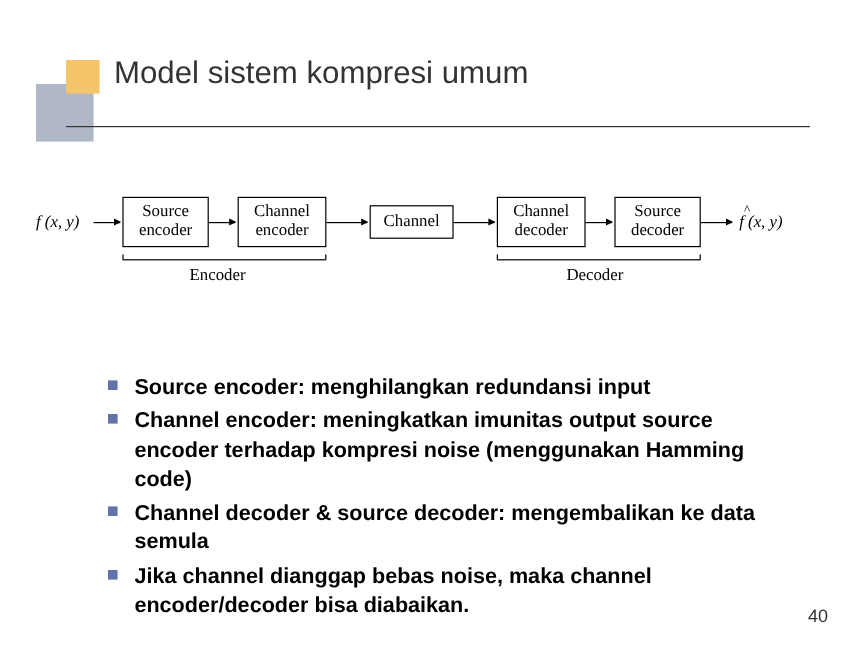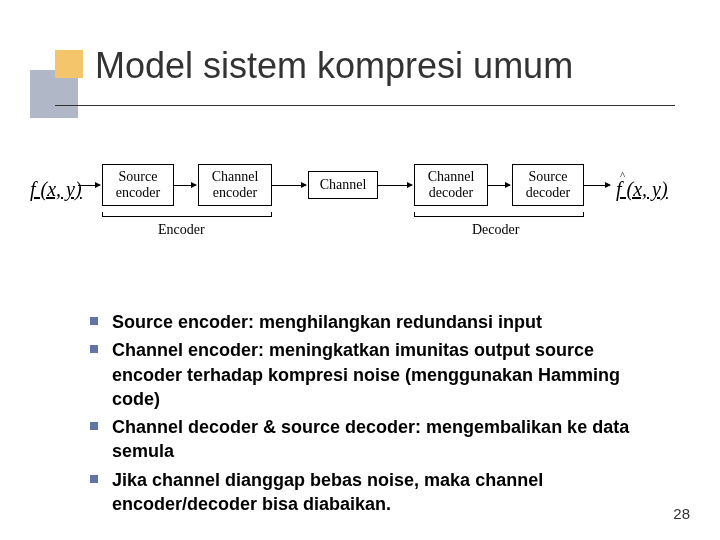--- a/index.html
+++ b/index.html
@@ -32,21 +32,21 @@
     left: 25px;
     width: 28px;
     height: 28px;
     background: #f5c56b;
   }
   .title {
     position: absolute;
     top: 45px;
     left: 95px;
     font-family: Verdana, Geneva, sans-serif;
-    font-size: 36px;
+    font-size: 26px;
     color: #333;
   }
   .rule {
     position: absolute;
     top: 105px;
     left: 55px;
     width: 620px;
     height: 1px;
     background: #333;
   }
@@ -69,22 +69,21 @@
     align-items: center;
     justify-content: center;
     flex-direction: column;
     padding: 2px 4px;
     background: #fff;
   }
   .dformula {
     position: absolute;
     font-family: "Times New Roman", serif;
     font-style: italic;
-    font-size: 20px;
-    text-decoration: underline;
+    font-size: 14px;
   }
   .arrow {
     position: absolute;
     height: 1px;
     background: #000;
   }
   .arrow::after {
     content: "";
     position: absolute;
     right: -1px;
@@ -208,13 +207,13 @@
   <div class="brace-label" style="left:442px; top:72px;">Decoder</div>
 </div>
 
 <ul class="bullets">
   <li>Source encoder: menghilangkan redundansi input</li>
   <li>Channel encoder: meningkatkan imunitas output source encoder terhadap kompresi noise (menggunakan Hamming code)</li>
   <li>Channel decoder &amp; source decoder: mengembalikan ke data semula</li>
   <li>Jika channel dianggap bebas noise, maka channel encoder/decoder bisa diabaikan.</li>
 </ul>
 
-<div class="page-num">28</div>
+<div class="page-num">40</div>
 
 </body></html>

